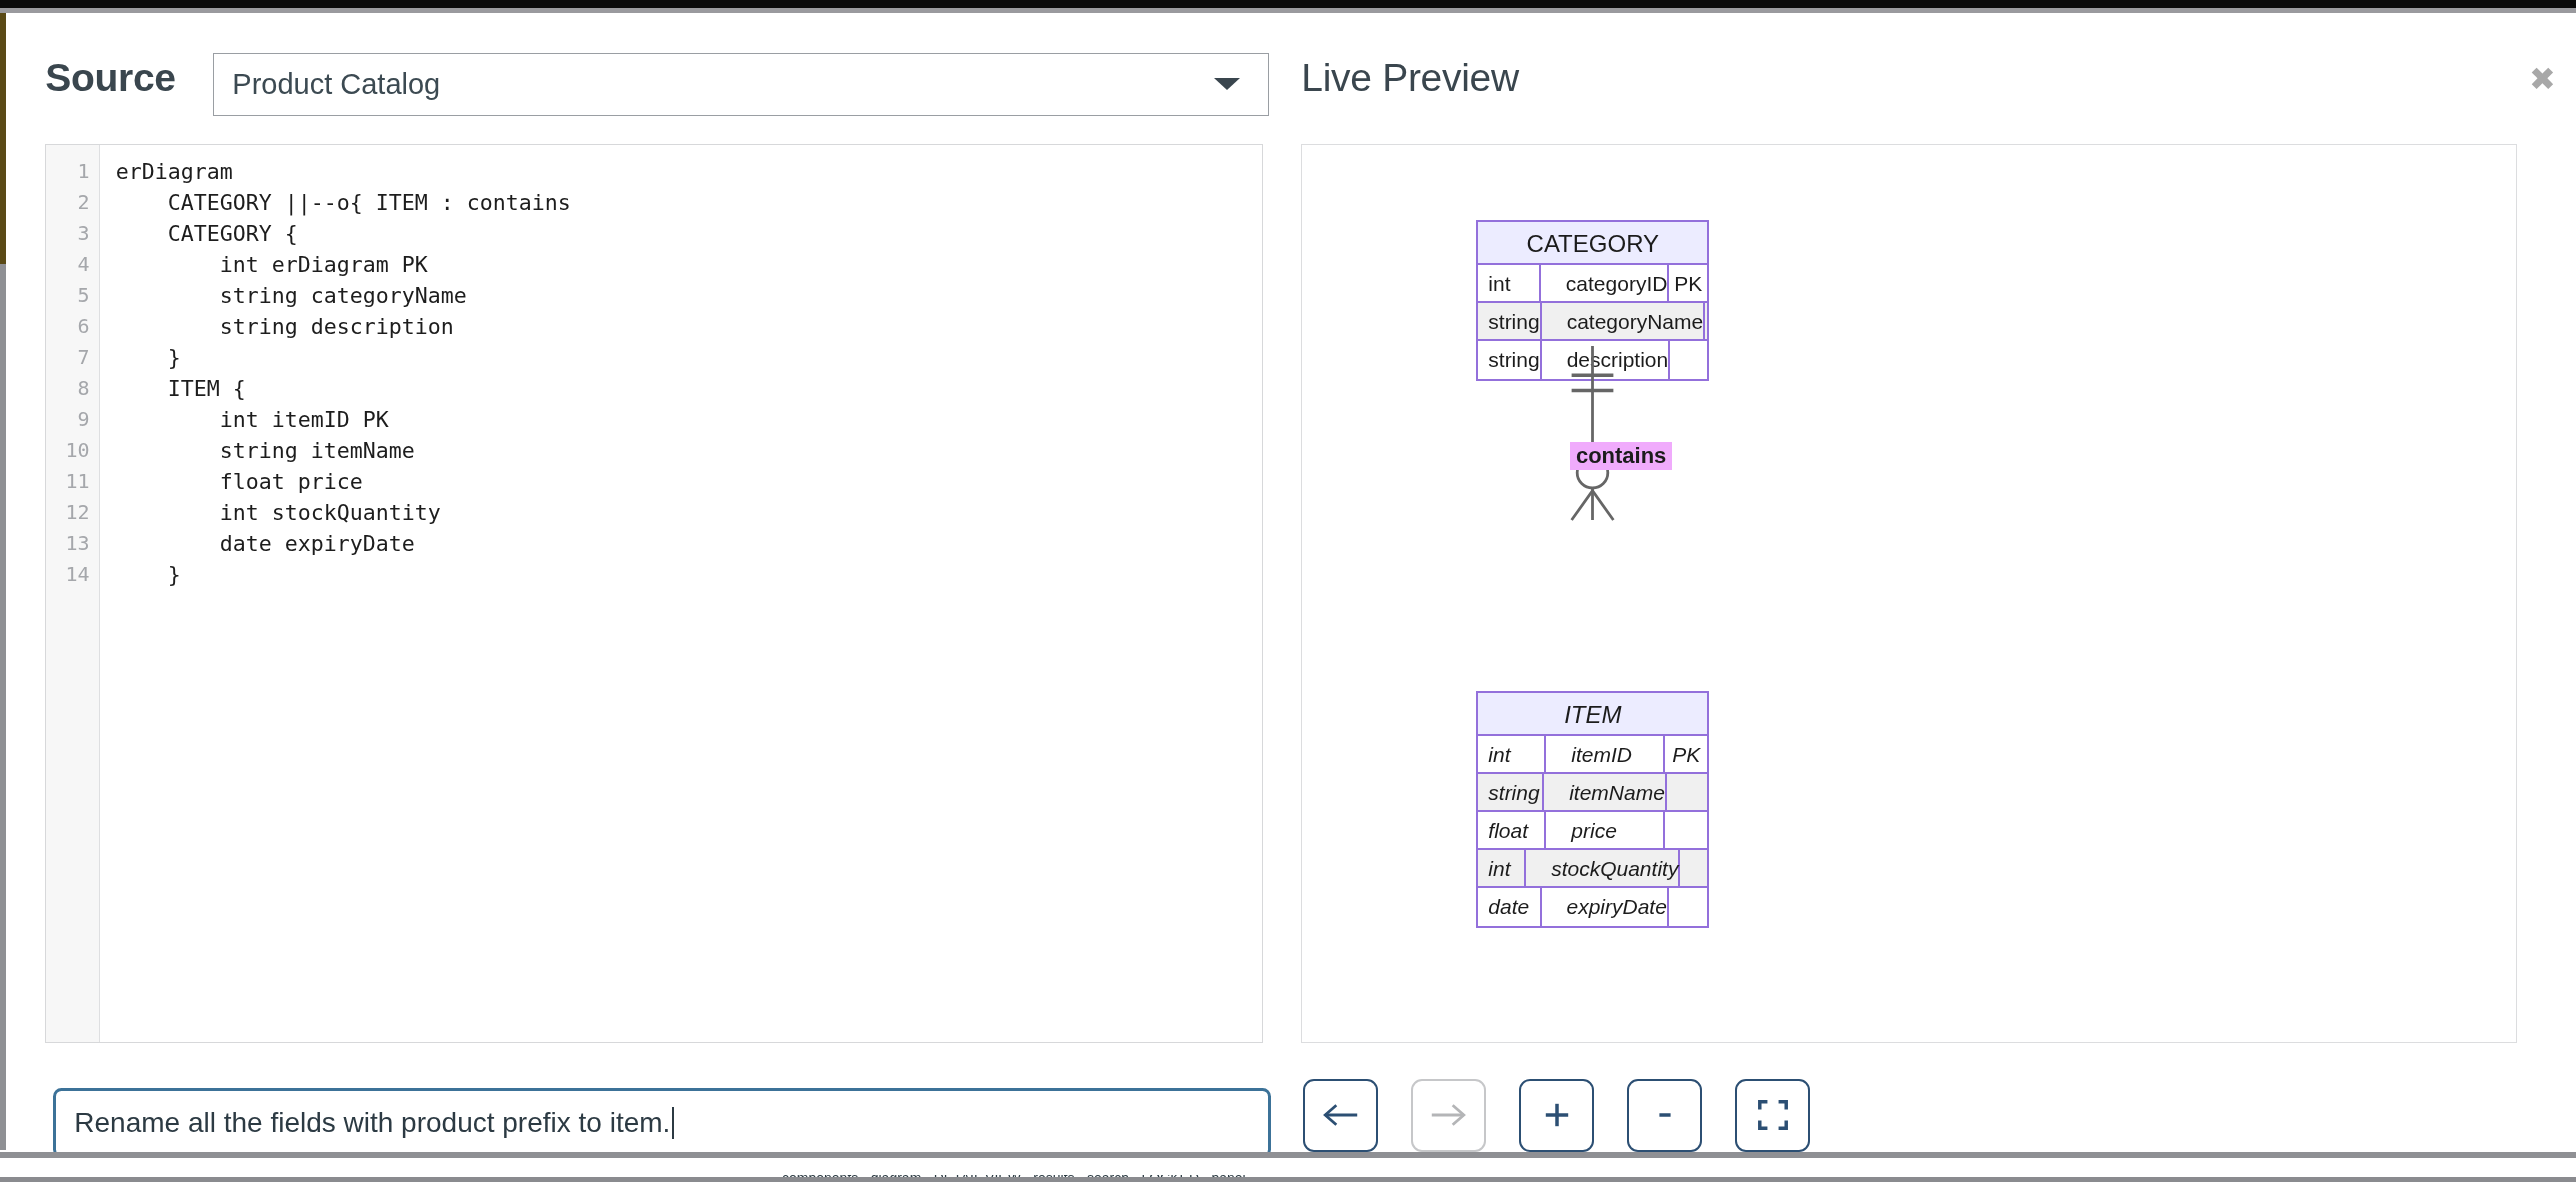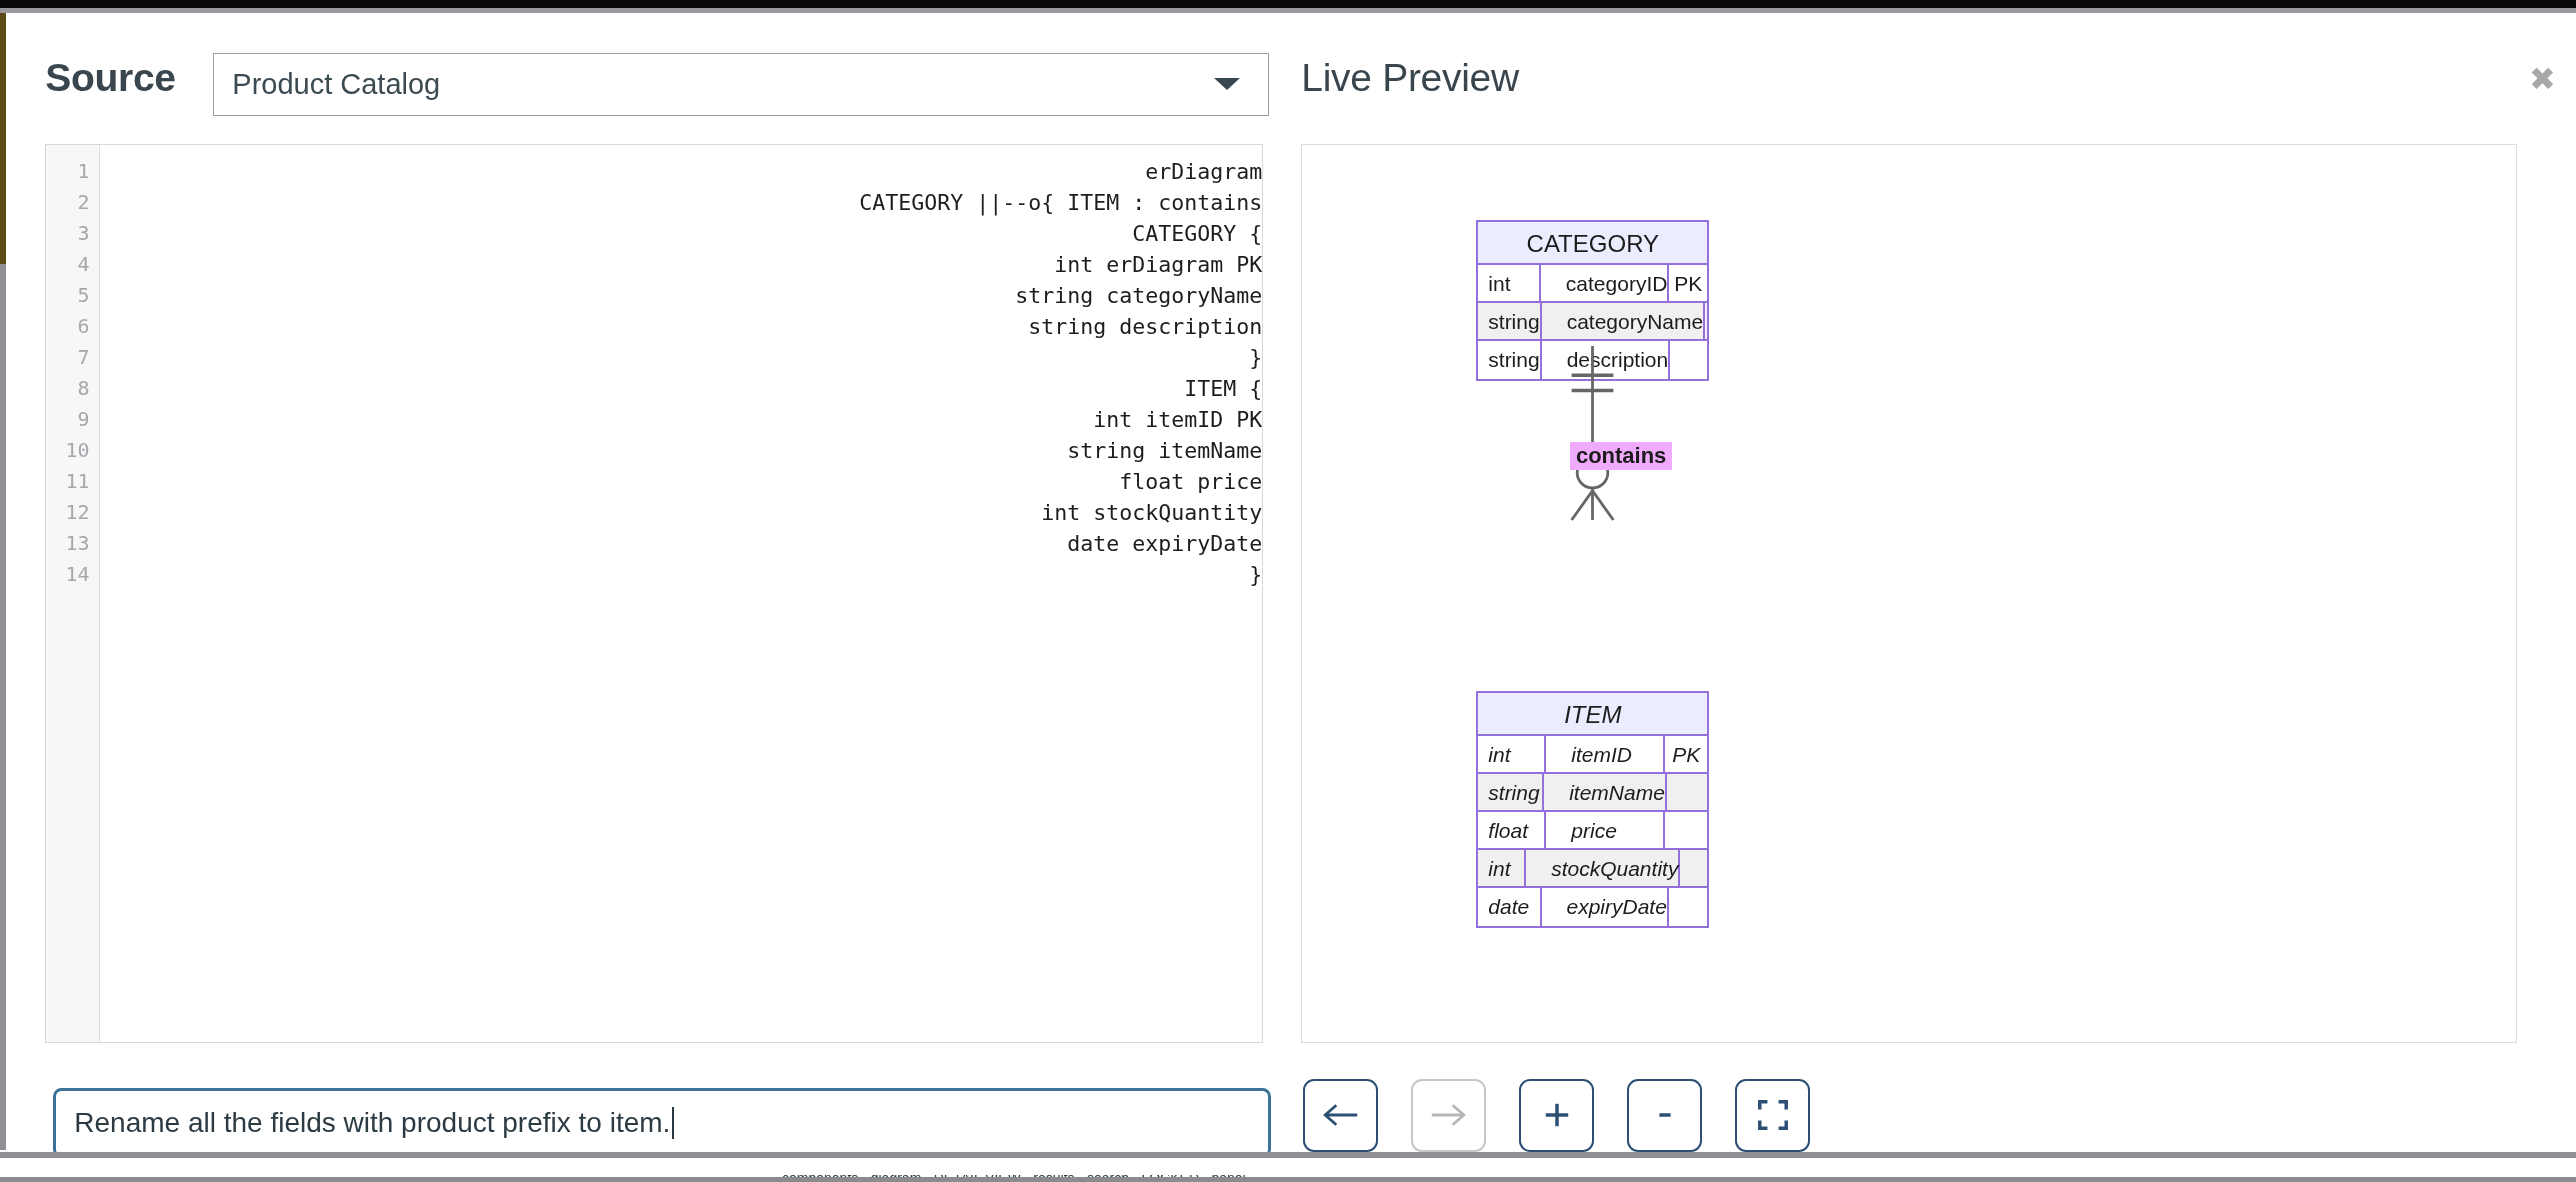--- a/index.html
+++ b/index.html
@@ -81,21 +81,21 @@
   .gutter {
     width:54px; background:#f7f7f7; border-right:0.7px solid #dedfe1;
     padding-top:11px; flex:0 0 54px;
   }
   .gutter .ln {
     height:31px; line-height:31px; text-align:right; padding-right:9.8px;
     color:#a5a7ab; font-size:20px;
     font-family:"DejaVu Sans Mono", monospace;
   }
   .codearea {
-    flex:1; padding:11px 0 0 15.4px; overflow:hidden;text-align:right;
+    flex:1; padding:11px 0 0 15.4px; overflow:hidden;
   }
   .codearea .cl {
     height:31px; line-height:31px; color:#1d1d1d; font-size:21.6px;
     font-family:"DejaVu Sans Mono", monospace; white-space:pre;
   }
 
   
   .prompt-box {
     position:absolute; left:39px; top:1075px; width:1218px; height:70px;
     border:3.5px solid #3c7298; border-radius:8.4px; background:#fff;

